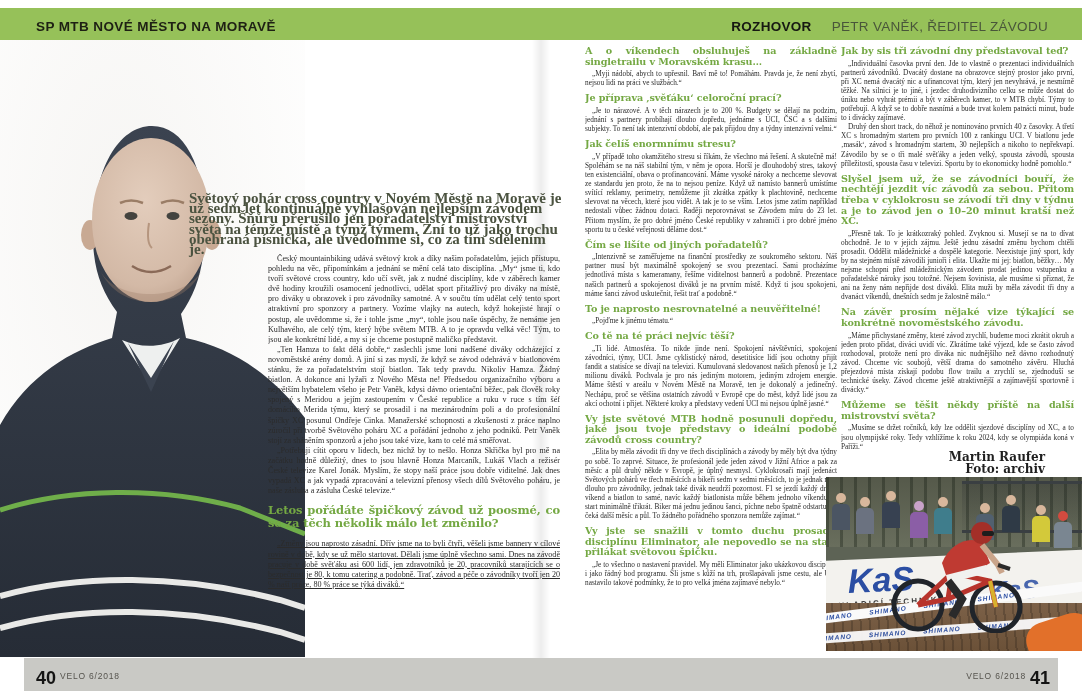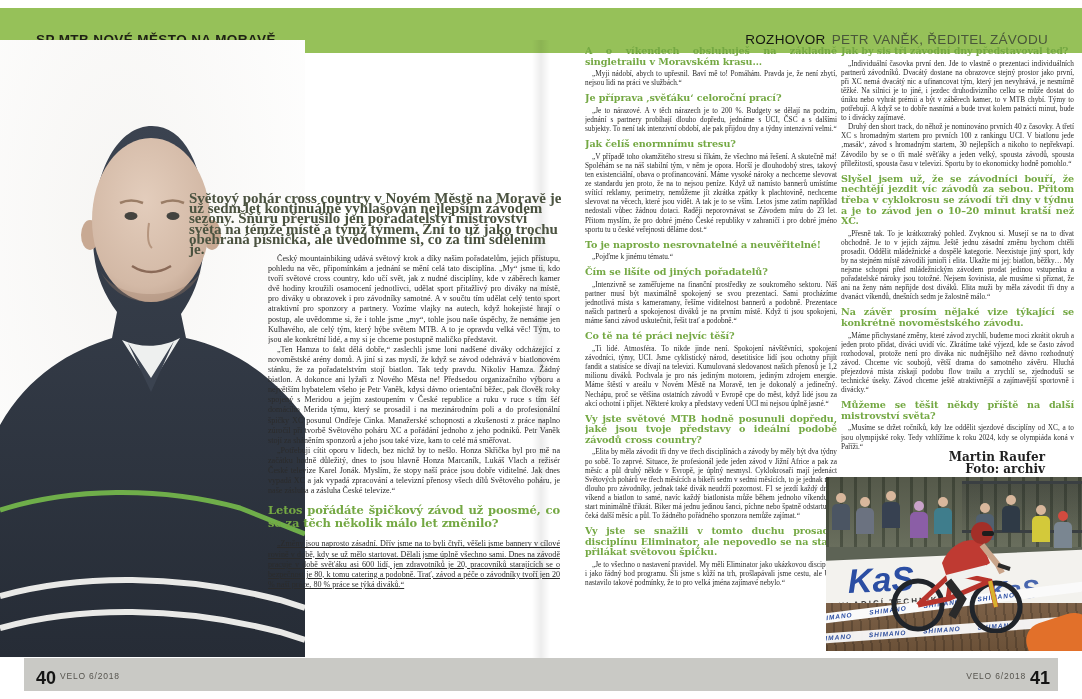--- a/index.html
+++ b/index.html
@@ -5,34 +5,34 @@
   * { margin:0; padding:0; box-sizing:border-box; }
   html,body { background:#ffffff; }
   body { font-family:"Liberation Serif", serif; }
   .spread {
     position:relative; width:1082px; height:699px;
     background:#ffffff; overflow:hidden; margin:0 auto;
   }
 
   
   .topbar {
-    position:absolute; left:0; right:0; top:8px; height:45px;
+    position:absolute; left:0; right:0; top:8px; height:32px;
     background:#96c159;
   }
   .topbar-left {
     position:absolute; left:36px; bottom:6px;
     font-family:"Liberation Sans", sans-serif; font-weight:700;
     font-size:13.5px; letter-spacing:.4px; color:#1e2014;
   }
   .topbar-right {
     position:absolute; right:34px; bottom:6px;
     font-family:"Liberation Sans", sans-serif; font-size:13.5px;
     letter-spacing:.3px; color:#49563a; white-space:nowrap;
   }
-  .topbar-right .tag { font-weight:400; color:#161812; margin-right:6px; }
+  .topbar-right .tag { font-weight:700; color:#161812; margin-right:20px; }
 
   
   .spine {
     position:absolute; left:532px; top:40px; bottom:8px; width:18px;
     background:linear-gradient(90deg, rgba(0,0,0,0) 0%, rgba(0,0,0,.07) 50%, rgba(0,0,0,0) 100%);
     pointer-events:none;
   }
 
   
   .portrait { position:absolute; left:0; top:40px; width:305px; height:617px; }
@@ -231,26 +231,26 @@
     </div>
     <div class="qa">
       <h3 class="qhead">Je příprava ‚svěťáku‘ celoroční prací?</h3>
       <p class="answer">„Je to nárazové. A v těch nárazech je to 200 %. Budgety se dělají na podzim, jednání s partnery probíhají dlouho dopředu, jednáme s UCI, ČSC a s dalšími subjekty. To není tak intenzivní období, ale pak přijdou dny a týdny intenzivní velmi.“</p>
     </div>
     <div class="qa">
       <h3 class="qhead">Jak čelíš enormnímu stresu?</h3>
       <p class="answer">„V případě toho okamžitého stresu si říkám, že všechno má řešení. A skutečně má! Spoléhám se na náš stabilní tým, v něm je opora. Horší je dlouhodobý stres, takový ten existenciální, obava o profinancování. Máme vysoké nároky a nechceme slevovat ze standardu jen proto, že na to nejsou peníze. Když už namísto bannerů umístíme svítící reklamy, perimetry, nemůžeme jít zkrátka zpátky k plachtovině, nechceme slevovat na věcech, které jsou vidět. A tak je to se vším. Letos jsme zatím například nedostali vůbec žádnou dotaci. Raději neporovnávat se Závodem míru do 23 let. Přitom myslím, že pro dobré jméno České republiky v zahraničí i pro dobré jméno sportu tu u české veřejnosti děláme dost.“</p>
     </div>
     <div class="qa">
+      <h3 class="qhead">Čím se lišíte od jiných pořadatelů?</h3>
+      <p class="answer">„Intenzivně se zaměřujeme na finanční prostředky ze soukromého sektoru. Náš partner musí být maximálně spokojený se svou prezentací. Sami procházíme jednotlivá místa s kameramany, řešíme viditelnost bannerů a podobně. Prezentace našich partnerů a spokojenost diváků je na prvním místě. Když ti jsou spokojeni, máme šanci závod uskutečnit, řešit trať a podobně.“</p>
+    </div>
+    <div class="qa">
       <h3 class="qhead">To je naprosto nesrovnatelné a neuvěřitelné!</h3>
       <p class="answer">„Pojďme k jinému tématu.“</p>
-    </div>
-    <div class="qa">
-      <h3 class="qhead">Čím se lišíte od jiných pořadatelů?</h3>
-      <p class="answer">„Intenzivně se zaměřujeme na finanční prostředky ze soukromého sektoru. Náš partner musí být maximálně spokojený se svou prezentací. Sami procházíme jednotlivá místa s kameramany, řešíme viditelnost bannerů a podobně. Prezentace našich partnerů a spokojenost diváků je na prvním místě. Když ti jsou spokojeni, máme šanci závod uskutečnit, řešit trať a podobně.“</p>
     </div>
     <div class="qa">
       <h3 class="qhead">Co tě na té práci nejvíc těší?</h3>
       <p class="answer">„Ti lidé. Atmosféra. To nikde jinde není. Spokojení návštěvníci, spokojení závodníci, týmy, UCI. Jsme cyklistický národ, desetitisíce lidí jsou ochotny přijít fandit a statisíce se dívají na televizi. Kumulovaná sledovanost našich přenosů je 1,2 milionu diváků. Pochvala je pro nás jediným motorem, jediným zdrojem energie. Máme štěstí v areálu v Novém Městě na Moravě, ten je dokonalý a jedinečný. Nechápu, proč se většina ostatních závodů v Evropě cpe do měst, když lidé jsou za akcí ochotní i přijet. Některé kroky a představy vedení UCI mi nejsou úplně jasné.“</p>
     </div>
     <div class="qa">
       <h3 class="qhead">Vy jste světové MTB hodně posunuli dopředu, jaké jsou tvoje představy o ideální podobě závodů cross country?</h3>
       <p class="answer">„Elita by měla závodit tři dny ve třech disciplínách a závody by měly být dva týdny po sobě. To zaprvé. Situace, že profesionál jede jeden závod v Jižní Africe a pak za měsíc a půl druhý někde v Evropě, je úplný nesmysl. Cyklokrosaři mají jedenáct Světových pohárů ve třech měsících a bikeři sedm v sedmi měsících, to je jednak moc dlouho pro závodníky, jednak také divák neudrží pozornost. F1 se jezdí každý druhý víkend a biatlon to samé, navíc každý biatlonista může během jednoho víkendu na start minimálně třikrát. Biker má jednu jedinou šanci, píchne nebo špatně odstartuje a čeká další měsíc a půl. To žádného pořádného sponzora nemůže zajímat.“</p>
     </div>
     <div class="qa">

